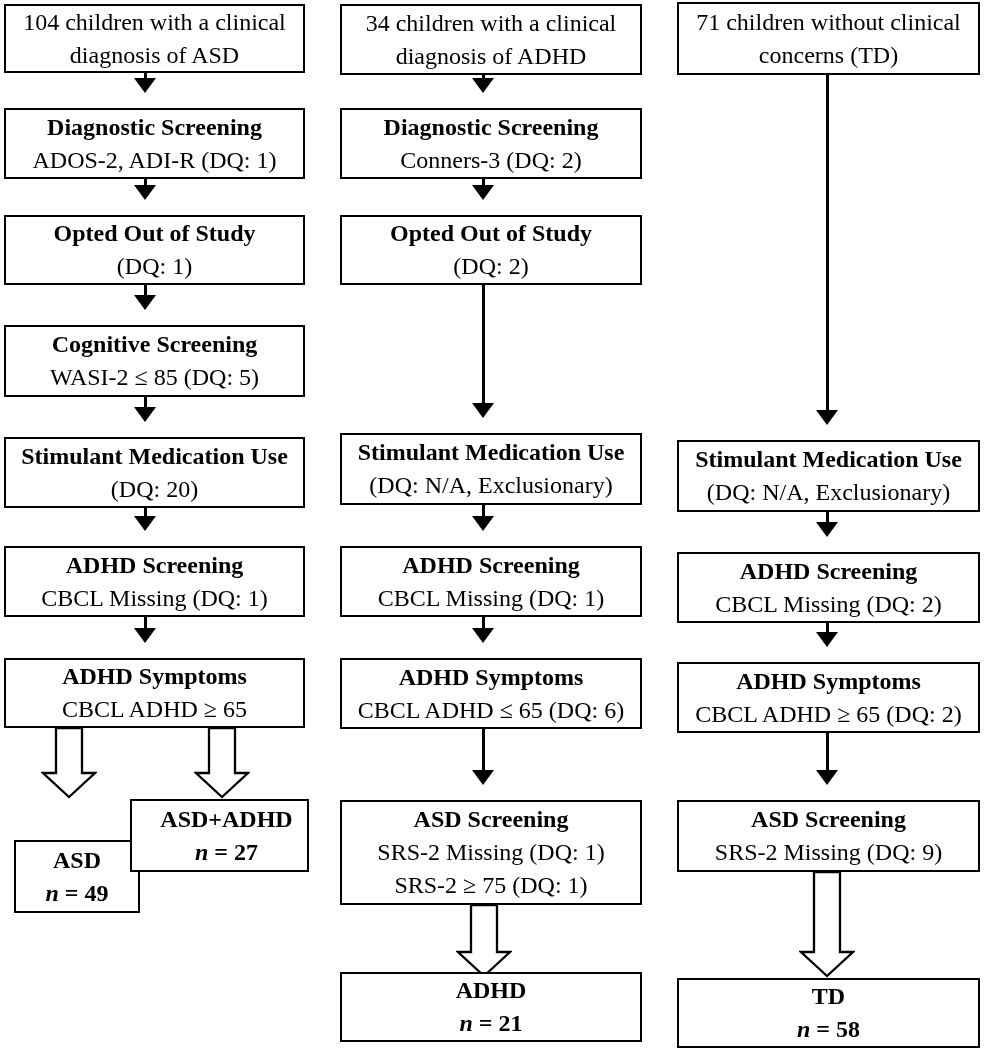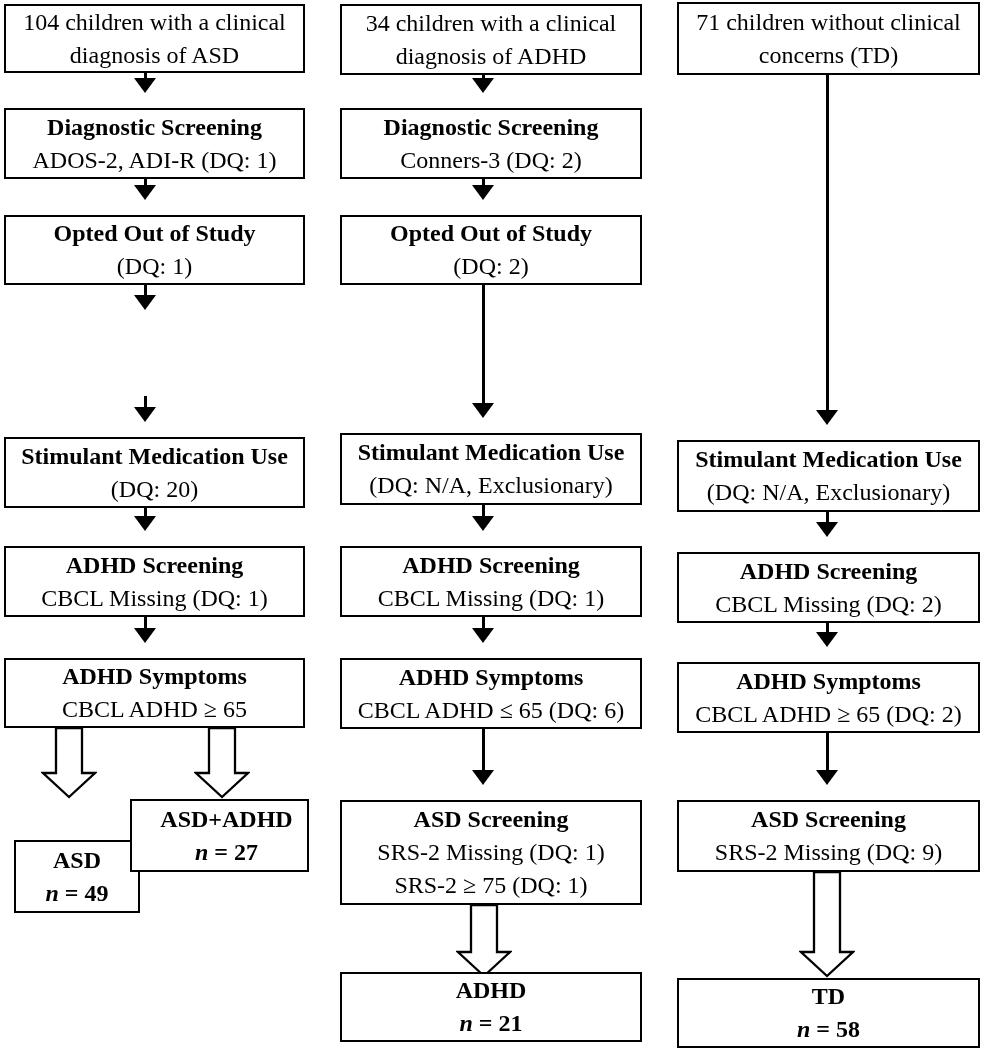--- a/index.html
+++ b/index.html
@@ -57,20 +57,24 @@
   <div class="box" style="left:4px;top:215px;width:301px;height:70px;">
     <div class="t">Opted Out of Study</div>
     <div class="d">(DQ: 1)</div>
   </div>
 
   <div class="arrow" style="left:134px;top:285px;height:40px;">
     <div class="stem"></div>
       <div class="head"></div>
   </div>
 
+  <div class="box" style="left:4px;top:325px;width:301px;height:72px;">
+    <div class="t">Cognitive Screening</div>
+    <div class="d">WASI-2 ≤ 85 (DQ: 5)</div>
+  </div>
 
   <div class="arrow" style="left:134px;top:396px;height:41px;">
     <div class="stem"></div>
       <div class="head"></div>
   </div>
 
   <div class="box" style="left:4px;top:437px;width:301px;height:71px;">
     <div class="t">Stimulant Medication Use</div>
     <div class="d">(DQ: 20)</div>
   </div>

